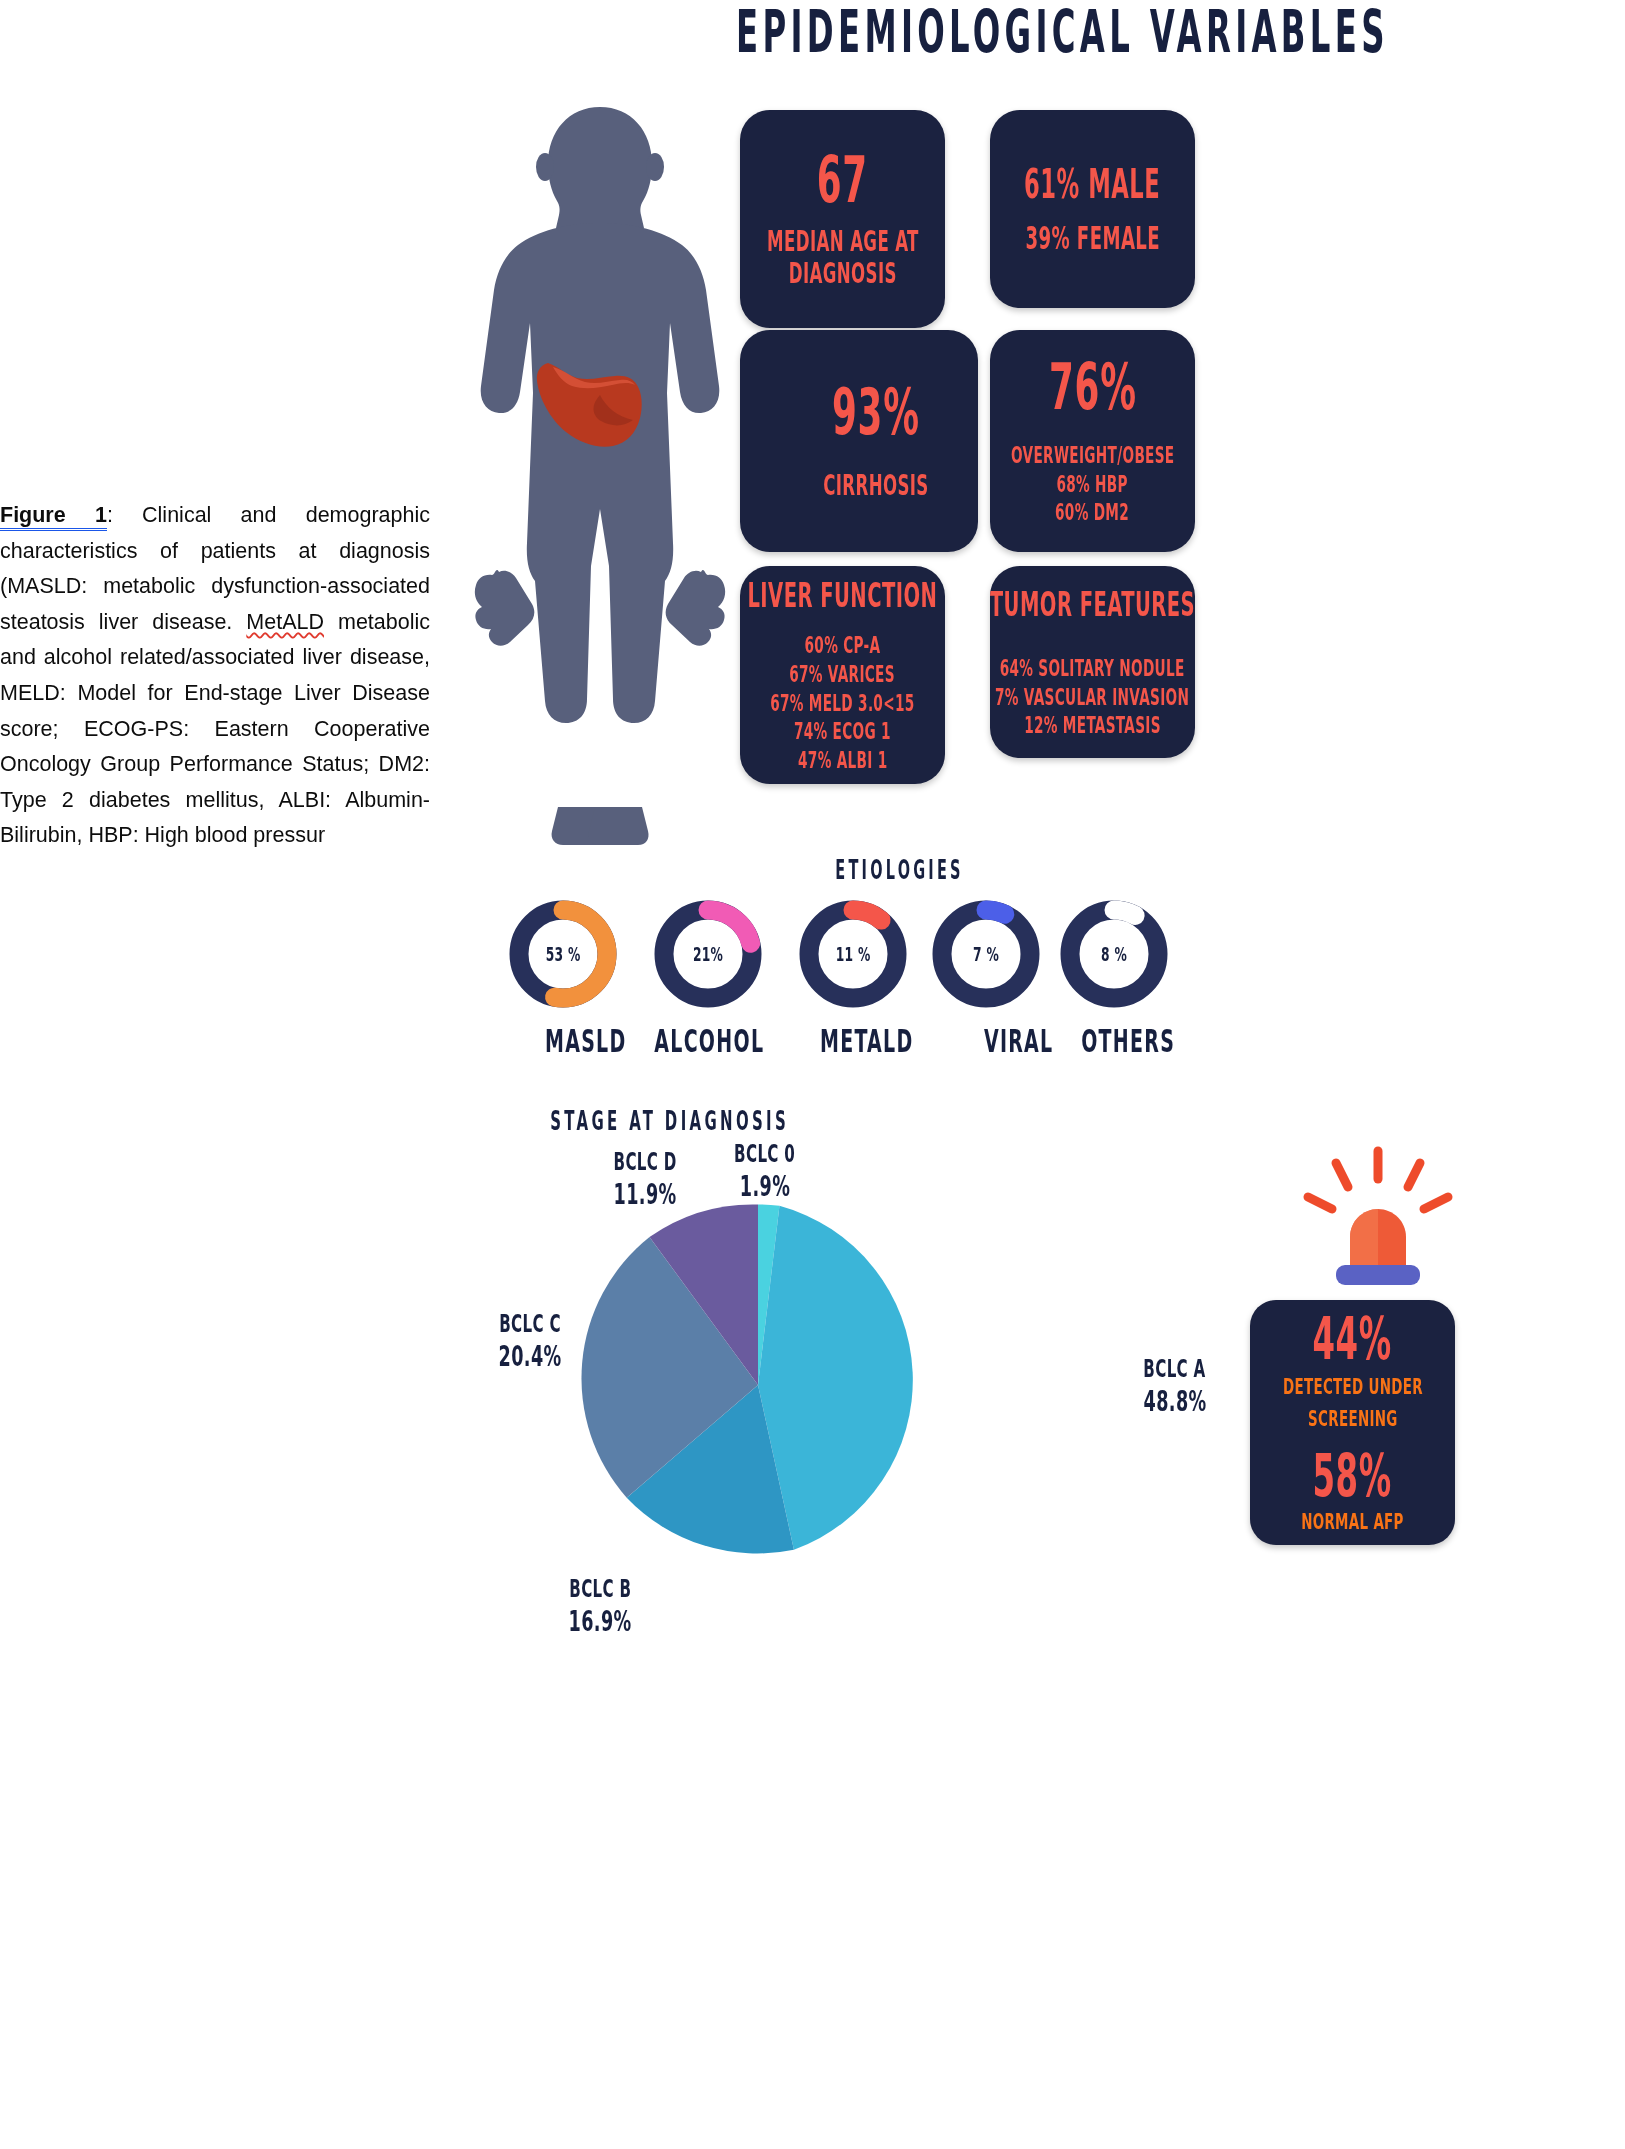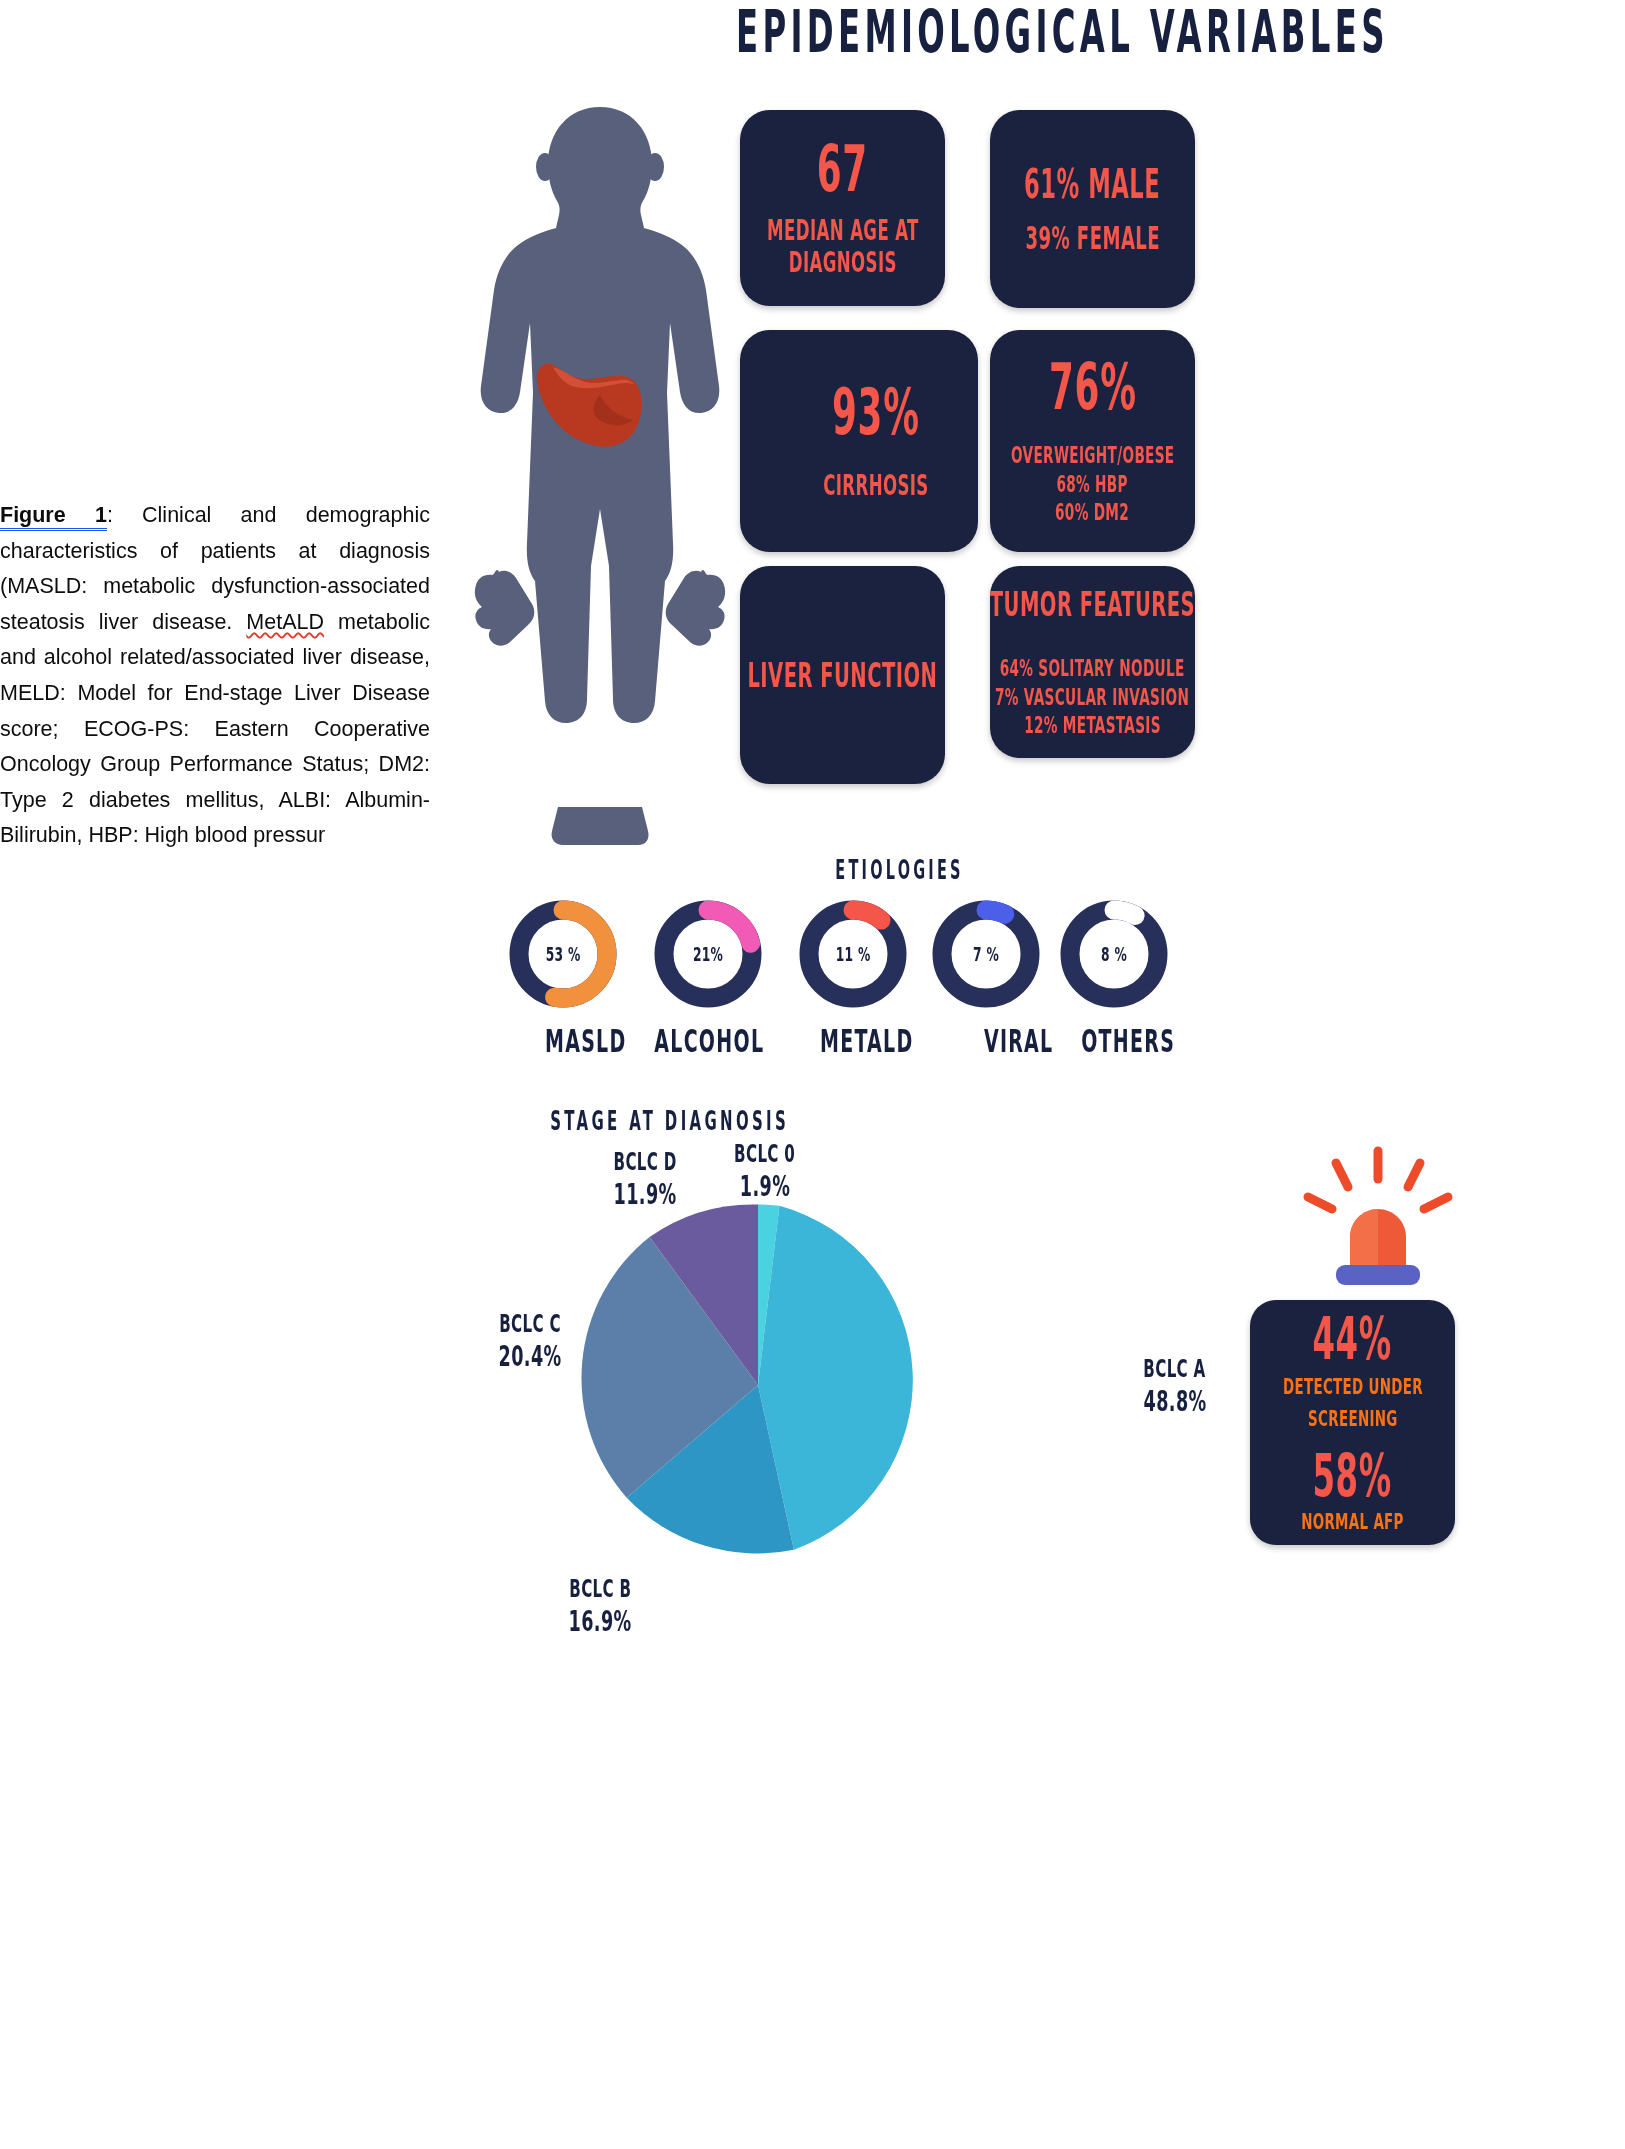--- a/index.html
+++ b/index.html
@@ -52,21 +52,21 @@
   }
   .bignum{font-size:64px;line-height:1;color:#f4564a;}
   .bignum .cond{transform:scaleX(.62);}
   .cardlabel{font-size:28px;line-height:1.16;color:#f4564a;text-align:center;}
   .cardlabel .cond{transform:scaleX(.66);}
   .cardhead{font-size:34px;color:#f4564a;}
   .cardhead .cond{transform:scaleX(.64);}
   .detail{font-size:23px;line-height:1.26;color:#f4564a;text-align:center;}
   .detail .cond{transform:scaleX(.66);}
 
-  #card-age{left:740px;top:110px;width:205px;height:196px;}
+  #card-age{left:740px;top:110px;width:205px;height:218px;}
   #card-sex{left:990px;top:110px;width:205px;height:198px;}
   #card-cirrhosis{left:740px;top:330px;width:205px;height:222px;padding-left:33px;}
   #card-obesity{left:990px;top:330px;width:205px;height:222px;}
   #card-liver{left:740px;top:566px;width:205px;height:218px;}
   #card-tumor{left:990px;top:566px;width:205px;height:192px;}
 
   
   #etio-title{position:absolute;left:770px;top:855px;width:260px;height:30px;}
   #etio-title .cond{font-size:26px;color:#17203f;letter-spacing:.2em;transform:scaleX(.62);}
   .donut{position:absolute;width:112px;height:112px;}
@@ -181,20 +181,37 @@
       </div>
     <div class="condwrap">
         <span class="cond">60% DM2</span>
       </div>
   </div>
 </div>
 
 <div class="card" id="card-liver">
   <div class="cardhead condwrap">
     <span class="cond">LIVER FUNCTION</span>
+  </div>
+  <div class="detail" style="margin-top:16px">
+    <div class="condwrap">
+        <span class="cond">60% CP-A</span>
+      </div>
+    <div class="condwrap">
+        <span class="cond">67% VARICES</span>
+      </div>
+    <div class="condwrap">
+        <span class="cond">67% MELD 3.0&lt;15</span>
+      </div>
+    <div class="condwrap">
+        <span class="cond">74% ECOG 1</span>
+      </div>
+    <div class="condwrap">
+        <span class="cond">47% ALBI 1</span>
+      </div>
   </div>
 </div>
 
 <div class="card" id="card-tumor">
   <div class="cardhead condwrap">
     <span class="cond">TUMOR FEATURES</span>
   </div>
   <div class="detail" style="margin-top:30px">
     <div class="condwrap">
         <span class="cond">64% SOLITARY NODULE</span>

